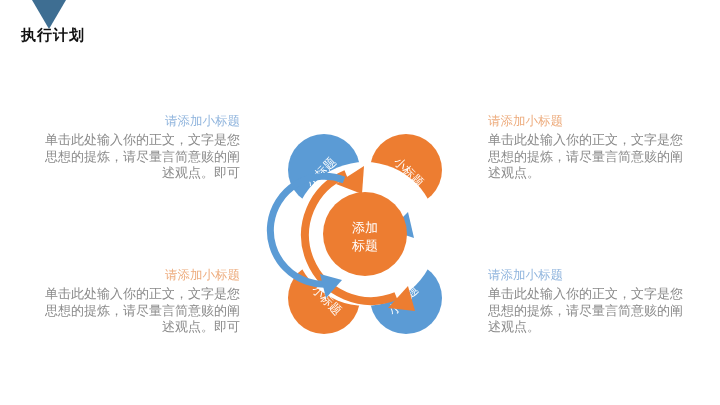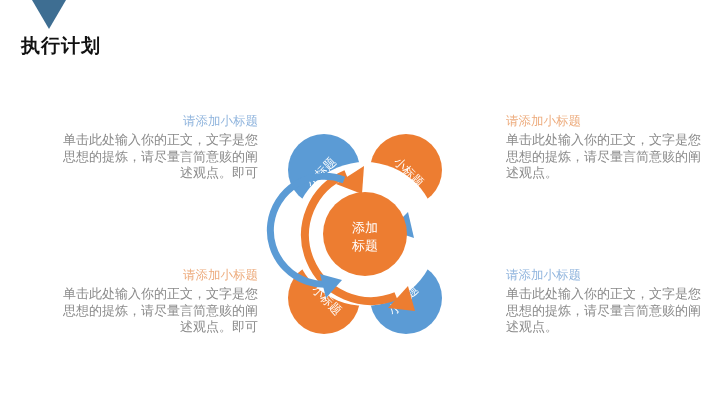--- a/index.html
+++ b/index.html
@@ -22,35 +22,34 @@
     top: 0px;
     width: 0;
     height: 0;
     border-left: 17px solid transparent;
     border-right: 17px solid transparent;
     border-top: 29px solid #3e6e92;
   }
   #page-title {
     position: absolute;
     left: 21px;
-    top: 36px;
+    top: 28px;
     font-family: "DejaVu Sans", "Liberation Sans", sans-serif;
-    font-size: 19px;
+    font-size: 15px;
     font-weight: 700;
     color: #111111;
     letter-spacing: 1px;
     line-height: 1;
     white-space: nowrap;
   }
 
   
   .text-block {
     position: absolute;
     width: 196px;
-    margin-left: 18px;
   }
   .block-heading {
     font-family: "DejaVu Sans", "Liberation Sans", sans-serif;
     font-size: 12.5px;
     font-weight: 400;
     line-height: 18px;
     margin-bottom: 2px;
     white-space: nowrap;
   }
   .block-body {

